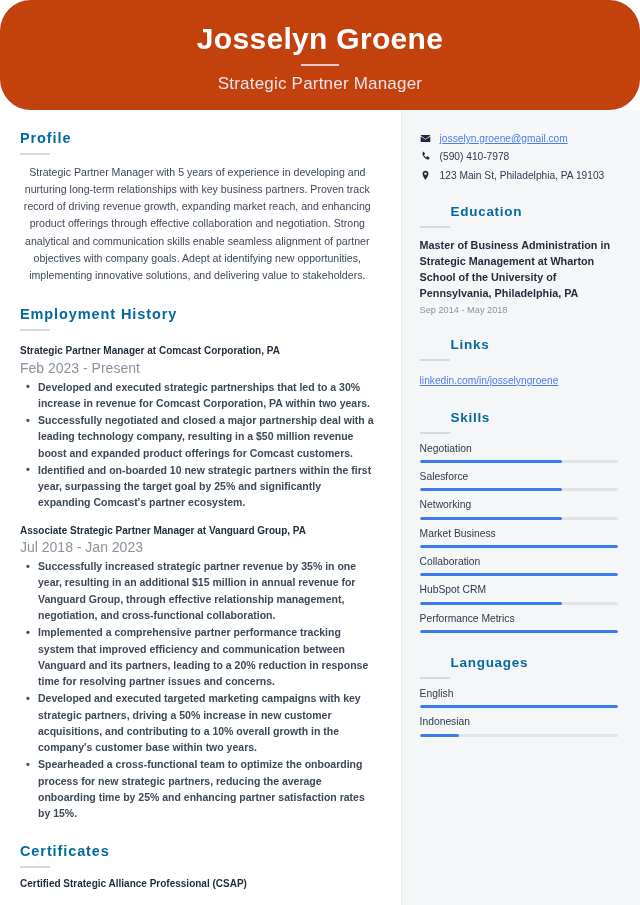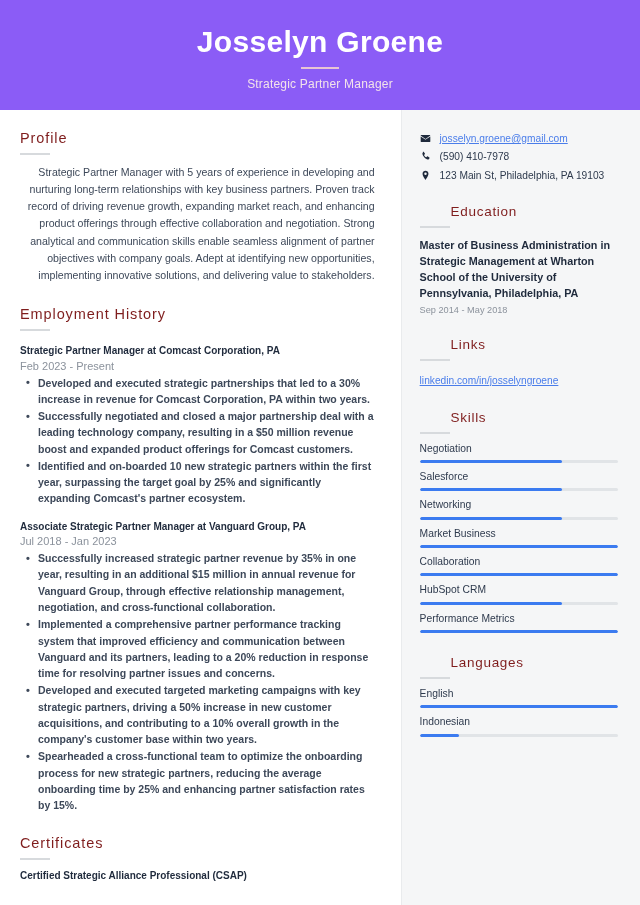--- a/index.html
+++ b/index.html
@@ -36,21 +36,21 @@
     line-height: 1.1;
   }
   .header-rule {
     width: 38px;
     height: 1.5px;
     background: #e8c4d3;
     margin: 9px 0 8px 0;
   }
   .header-title {
     color: #f3e3ea;
-    font-size: 12px;
+    font-size: 17px;
     font-weight: 400;
     letter-spacing: 0.2px;
   }
 
   
   .body {
     display: flex;
     height: 795px;
     align-items: stretch;
   }
@@ -62,49 +62,49 @@
   .side {
     width: 248px;
     background: #f5f6f7;
     border-left: 1px solid #e9ebed;
     padding: 22px 22px 0 18px;
   }
 
   
   .sec-h {
     font-size: 14.5px;
-    font-weight: 400;
-    color: #7f1d1d;
+    font-weight: 700;
+    color: #0369a1;
     letter-spacing: 0.9px;
   }
   .sec-h.side-h { font-size: 13.5px; letter-spacing: 0.7px; padding-left: 31px; }
   .sec-rule {
     width: 30px;
     height: 2px;
     background: #d7dadd;
     margin: 7px 0 9px 0;
   }
 
   
   .para {
     font-size: 10.6px;
     line-height: 1.62;
     color: #3d4859;
-    text-align: right;
+    text-align: center;
   }
   .job { margin-top: 13px; }
   .job:first-of-type { margin-top: 0; }
   .job-title {
     font-size: 10px;
     font-weight: 700;
     color: #1f2a3c;
     line-height: 1.35;
   }
   .job-date {
-    font-size: 11px;
+    font-size: 14px;
     color: #8b929c;
     margin-top: 2px;
     margin-bottom: 3px;
   }
   .bullets { list-style: none; font-weight: bold; }
   .bullets li {
     position: relative;
     font-size: 10.5px;
     line-height: 1.55;
     color: #3d4859;
@@ -186,21 +186,21 @@
     left: 0; top: 0; bottom: 0;
     background: #3b7bf0;
     border-radius: 2px;
   }
 </style>
 </head>
 <body>
 
 <div class="page">
 
-  <div class="header" style="background: #8b5cf6;">
+  <div class="header" style="background: #c2410c; border-radius: 31px;">
     <div class="header-name">Josselyn Groene</div>
     <div class="header-rule"></div>
     <div class="header-title">Strategic Partner Manager</div>
   </div>
 
   <div class="body">
 
     <div class="main">
 
       <div>

